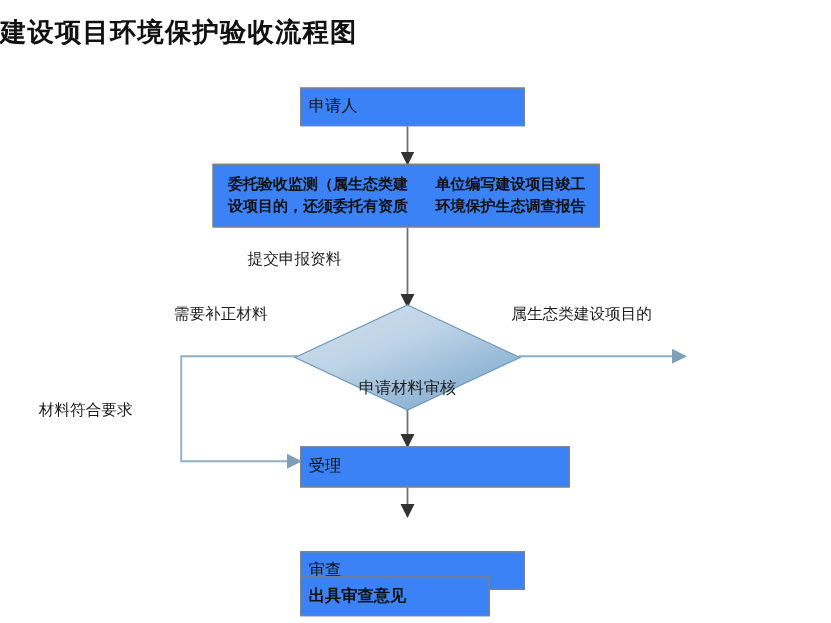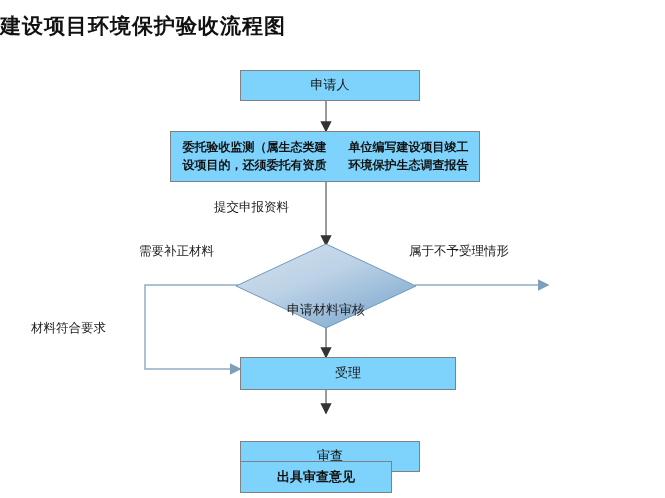--- a/index.html
+++ b/index.html
@@ -19,22 +19,22 @@
     font-size:21px;font-weight:bold;
     letter-spacing:1px;
     color:#111;
     white-space:nowrap;
   }
 
   .node{
     position:absolute;
     box-sizing:border-box;
     border:1px solid #808080;
-    background:#7dd3fc;
-    display:flex;align-items:center;justify-content:center;
+    background:#3b82f6;
+    display:flex;align-items:center;
     text-align:center;
     font-size:13px;
     color:#111;
     line-height:1.45;
   }
   .node.bold{font-weight:bold;}
   .node .inner{padding:0 6px;}
 
   .diamond-wrap{position:absolute;}
   .diamond-label{
@@ -111,21 +111,21 @@
   </div>
 
   <div class="node" style="left:240px;top:413px;width:180px;height:31px;margin-top:28px;">
     <span class="inner">审查</span>
   </div>
 
   <div class="node bold" style="left:240px;top:461px;width:152px;height:32px;">
     <span class="inner">出具审查意见</span>
   </div>
 
-  <div class="edge-label" style="left:198px;top:199px;margin-left:16px;">提交申报资料</div>
+  <div class="edge-label" style="left:198px;top:199px;">提交申报资料</div>
 
   <div class="edge-label" style="left:139px;top:243px;">需要补正材料</div>
 
-  <div class="edge-label" style="left:409px;top:243px;">属于不予受理情形</div>
+  <div class="edge-label" style="left:409px;top:243px;">属生态类建设项目的</div>
 
   <div class="edge-label" style="left:31px;top:320px;">材料符合要求</div>
 
 </div>
 
 </body></html>

